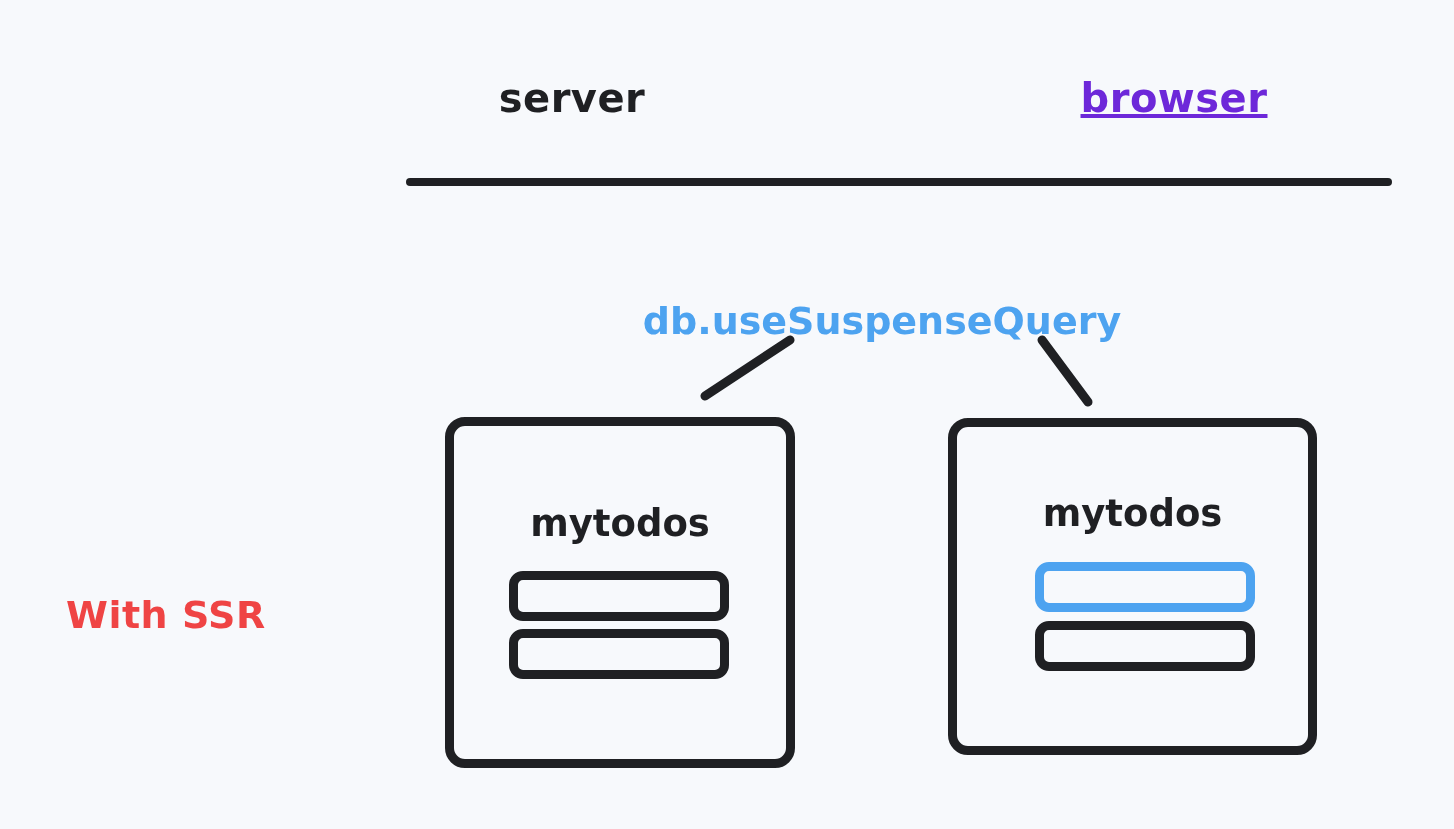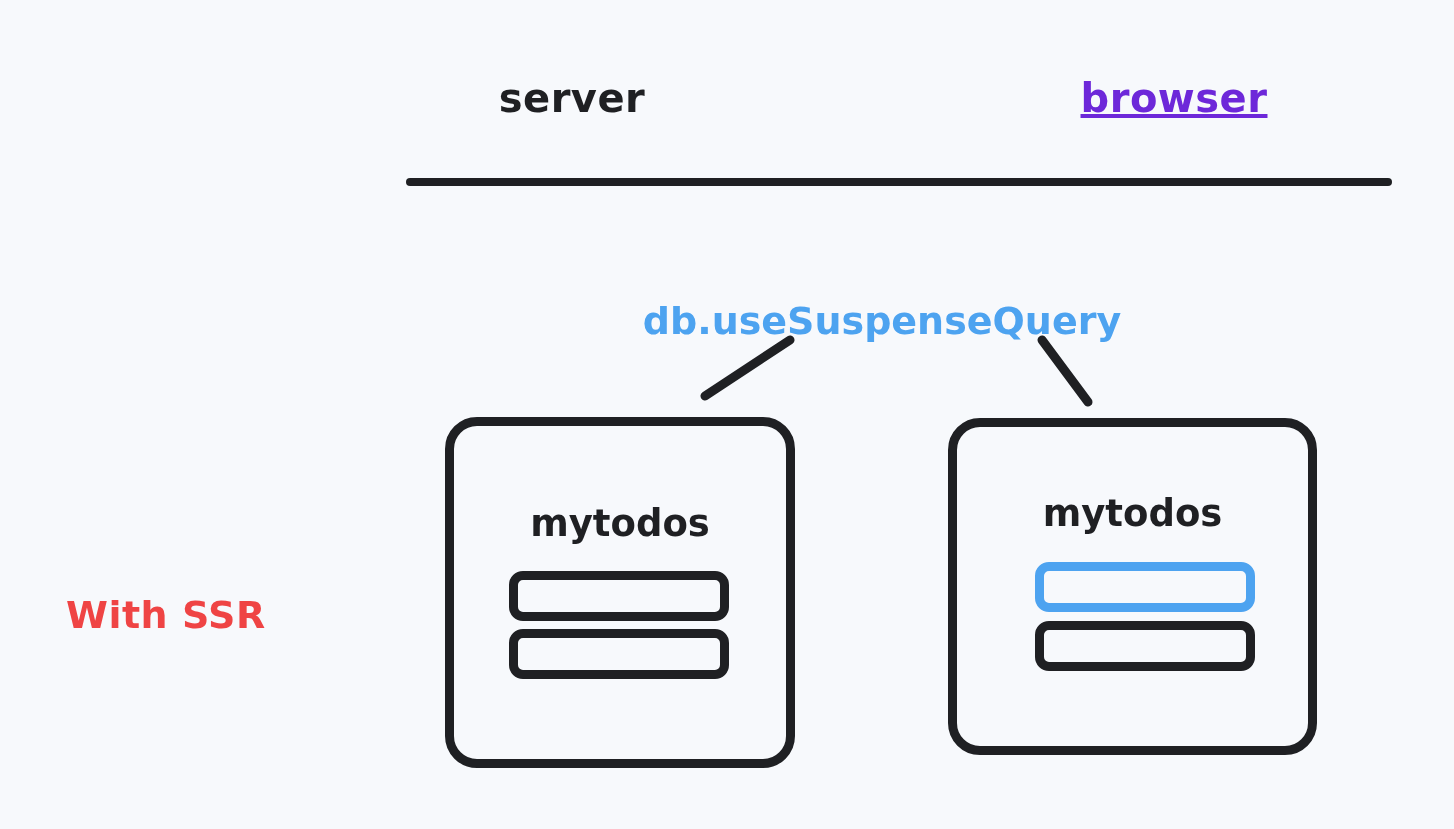--- a/index.html
+++ b/index.html
@@ -54,21 +54,21 @@
   .divider {
     position: absolute;
     background: #1f2023;
     border-radius: 4px;
   }
 
   
   .device-box {
     position: absolute;
     border: 9px solid #1f2023;
-    border-radius: 32px;
+    border-radius: 20px;
     background: #f7f9fc;
     box-sizing: border-box;
   }
 
   .box-title {
     position: absolute;
     left: 50%;
     transform: translateX(-50%);
     font-family: "DejaVu Sans", sans-serif;
     font-weight: bold;

